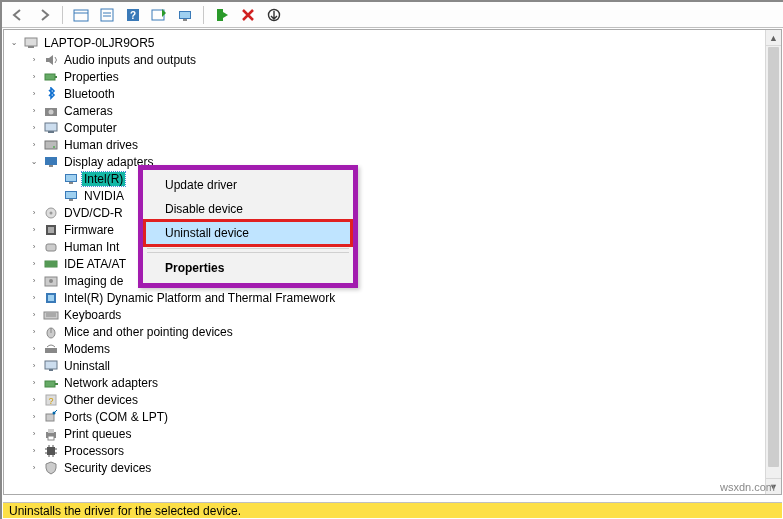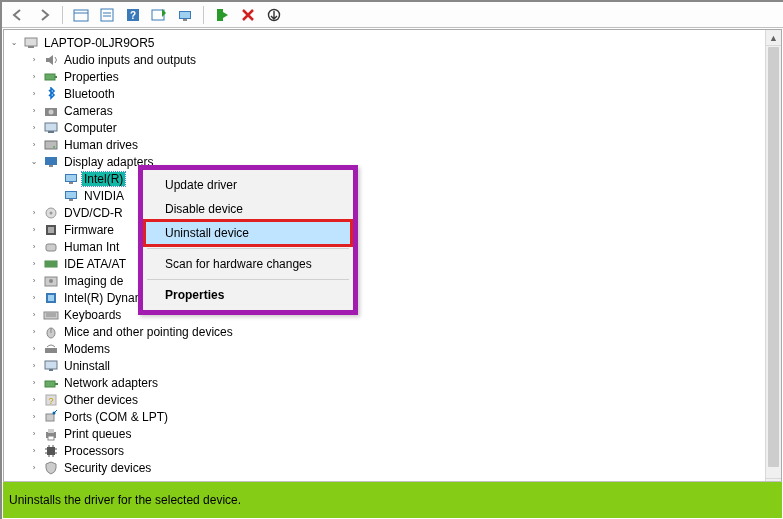--- a/index.html
+++ b/index.html
@@ -122,26 +122,26 @@
   }
   .ctx-row.bold { font-weight: 600; text-align: right; }
   .ctx-sep {
     height: 1px; margin: 3px 2px;
     background: #d0d0d0;
   }
   
   .statusbar {
     position: absolute;
     left: 1px; right: 1px; bottom: 1px;
-    height: 37px;
+    height: 16px;
     border-top: 1px solid #c0c0c0;
     display: flex; align-items: center;
     padding: 0 6px;
     font-size: 12px;
-    background: #84cc16;
+    background: #fde047;
   }
   .watermark {
     position: absolute;
     right: 8px; bottom: 26px;
     color: #8a8a8a;
     font-size: 11px;
     text-align: right;
   }
 </style>
 </head>
@@ -553,23 +553,20 @@
   <div class="ctx-row">
       <span>Update driver</span>
     </div>
   <div class="ctx-row">
       <span>Disable device</span>
     </div>
   <div class="ctx-row hi redbox">
       <span>Uninstall device</span>
     </div>
   <div class="ctx-sep"></div>
-  <div class="ctx-row">
-      <span>Scan for hardware changes</span>
-    </div>
   <div class="ctx-sep"></div>
   <div class="ctx-row bold">
       <span>Properties</span>
     </div>
 </div>
 
 <div class="watermark">wsxdn.com</div>
 
 <div class="statusbar">
   <span>Uninstalls the driver for the selected device.</span>

